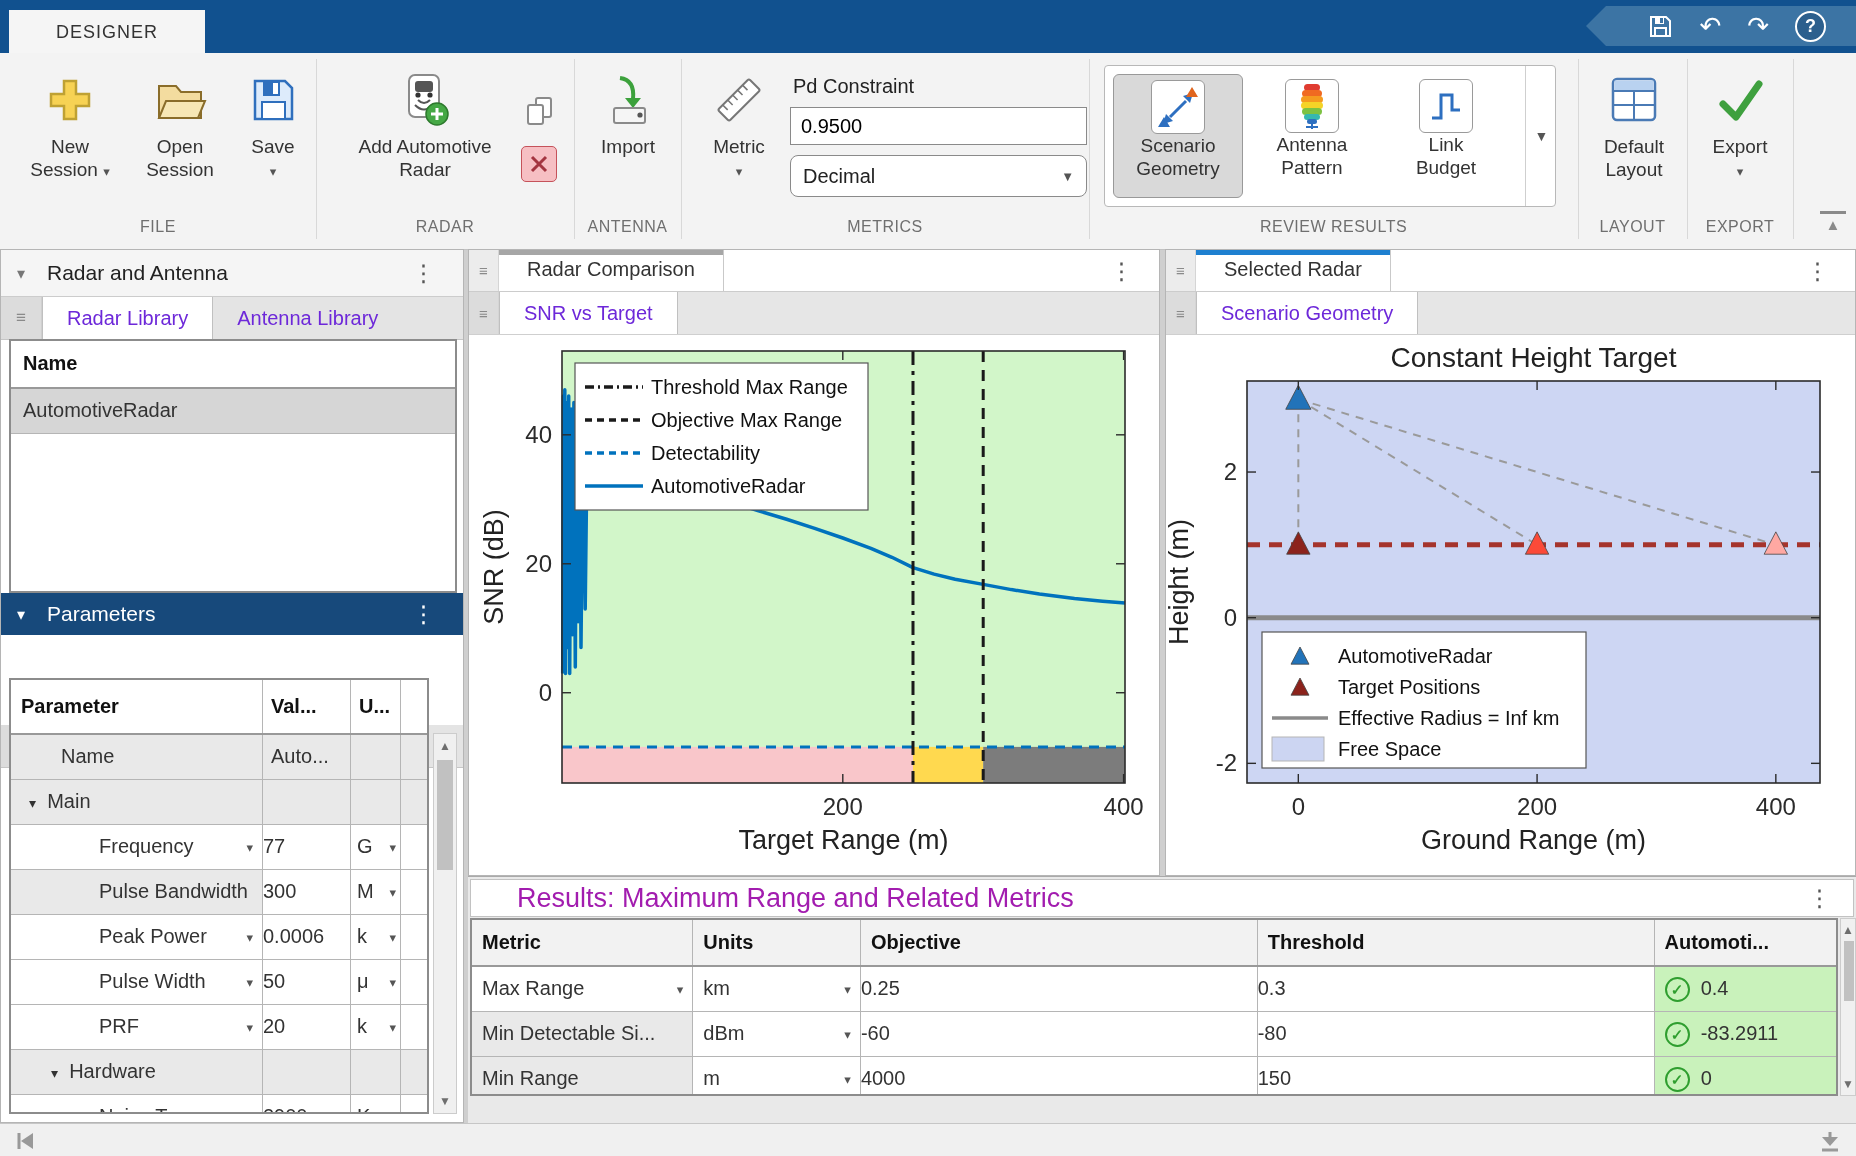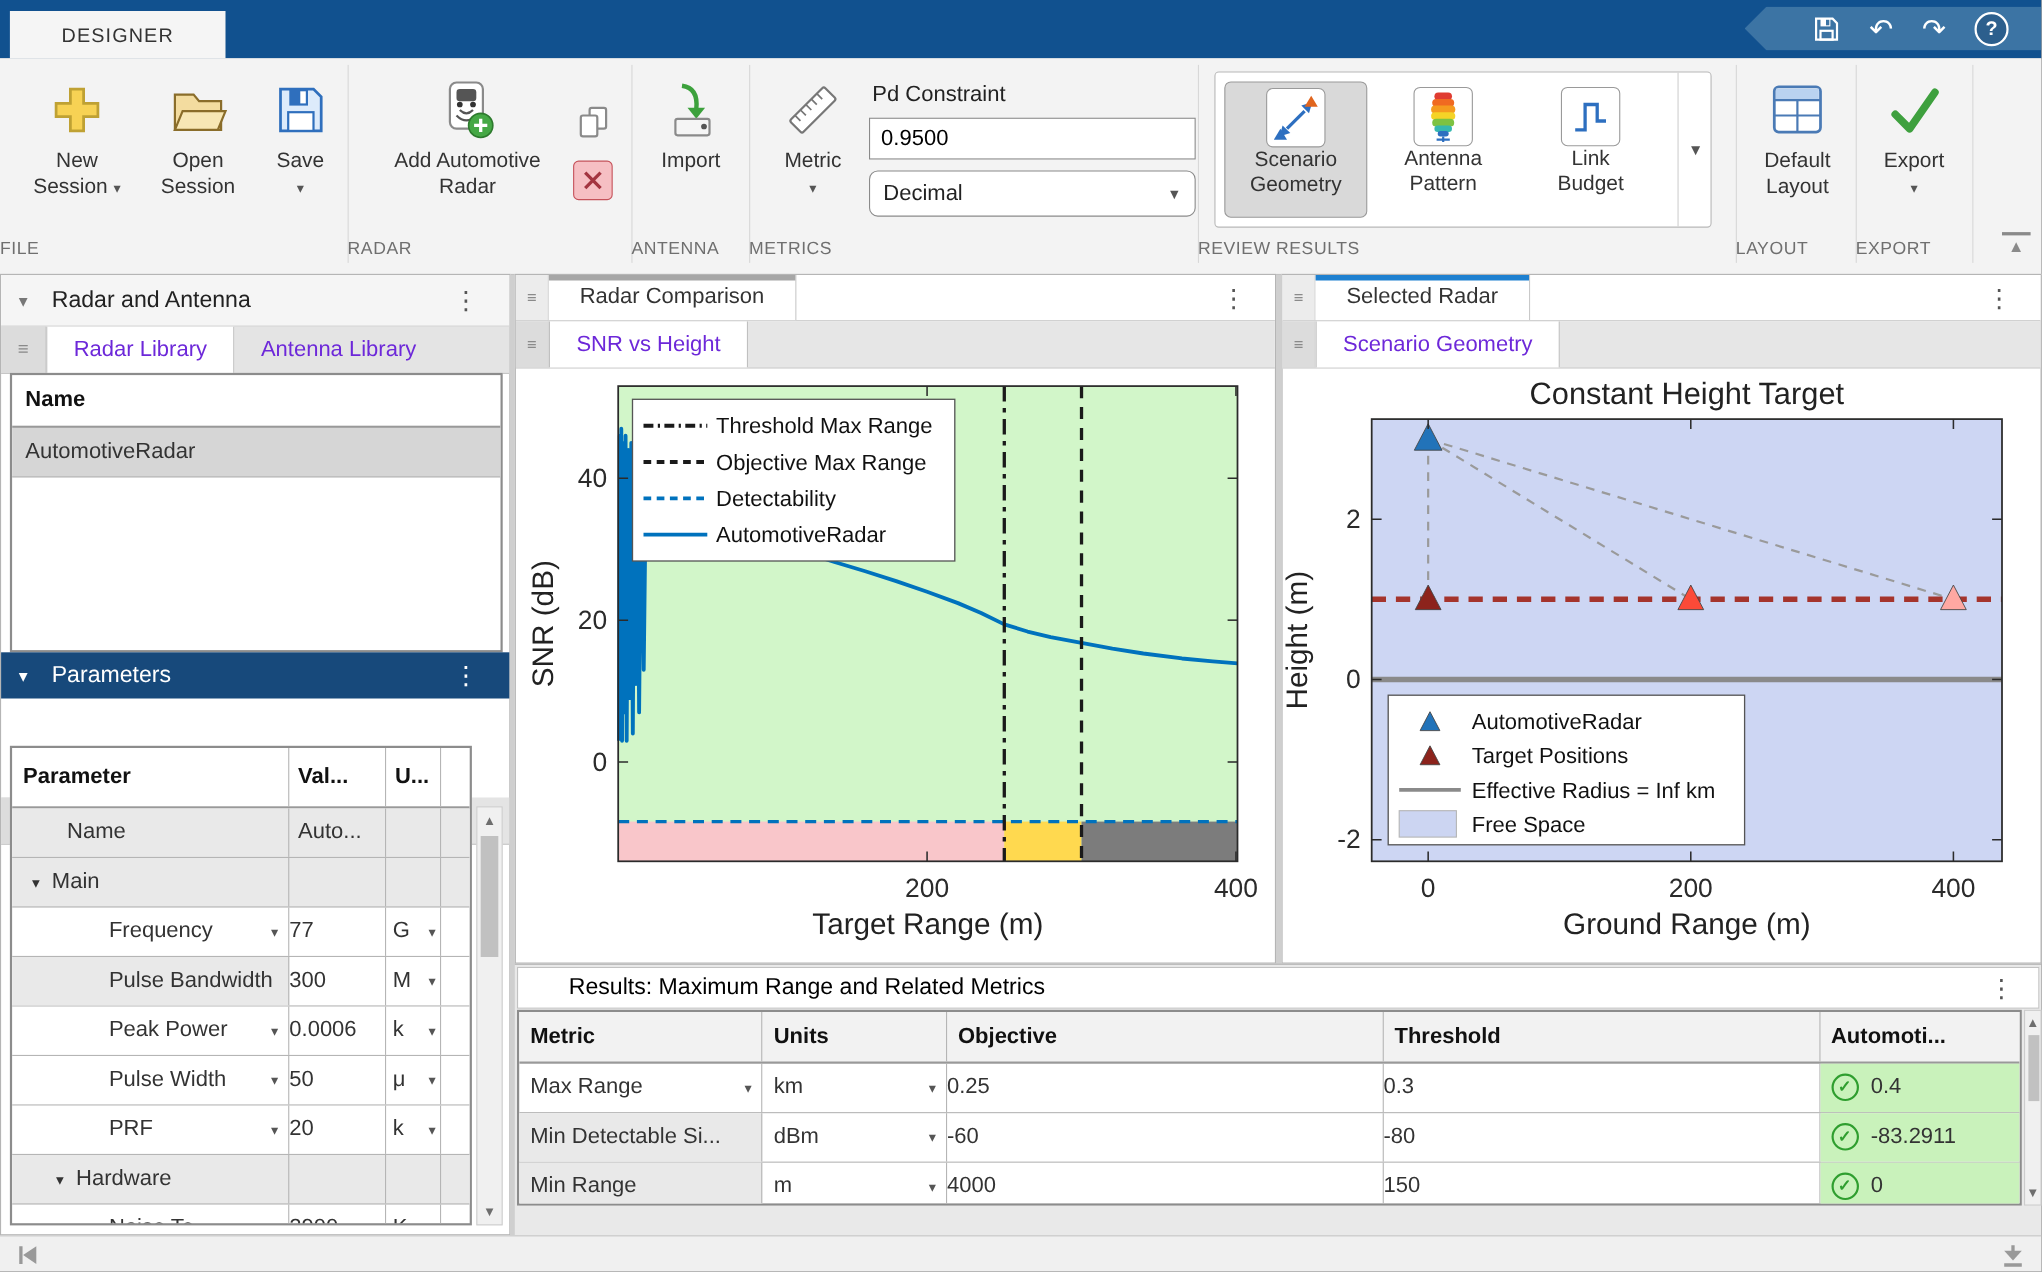--- a/index.html
+++ b/index.html
@@ -7,21 +7,21 @@
   .abs{position:absolute;}
   
   #titlebar{left:0;top:0;width:1856px;height:53px;background:#11518f;}
   .designer-tab{left:9px;top:10px;width:196px;height:43px;background:#f5f5f5;color:#333;font-size:18px;letter-spacing:1px;text-align:center;line-height:45px;}
   .qa{right:0;top:6px;width:270px;height:40px;background:#3c74a4;clip-path:polygon(20px 0,100% 0,100% 100%,20px 100%,0 50%);display:flex;align-items:center;justify-content:flex-end;gap:26px;padding-right:30px;box-sizing:border-box;}
   .qa .uicon{color:#fff;font-size:26px;line-height:26px;}
   .qa-help{width:27px;height:27px;border:2px solid #fff;border-radius:50%;color:#fff;background:#2c5f8d;font-weight:bold;font-size:18px;text-align:center;line-height:27px;}
   
   #ribbon{left:0;top:53px;width:1856px;height:196px;background:#f3f3f3;border-bottom:1px solid #c2c2c2;}
   .rdiv{top:6px;width:1px;height:180px;background:#d8d8d8;}
-  .seclabel{top:162px;height:24px;font-size:16px;color:#6f6f6f;text-align:left;line-height:24px;letter-spacing:.5px;}
+  .seclabel{top:162px;height:24px;font-size:16px;color:#6f6f6f;text-align:center;line-height:24px;letter-spacing:.5px;}
   .bigbtn{top:12px;display:flex;flex-direction:column;align-items:center;}
   .bigbtn .iconbox{height:70px;display:flex;align-items:center;justify-content:center;}
   .blab{font-size:19px;color:#333;line-height:23px;text-align:center;white-space:nowrap;}
   .dd{color:#555;font-size:13px;}
   .smallbtn{width:36px;height:36px;display:flex;align-items:center;justify-content:center;}
   .redx{background:#f6bfc3;border:1.5px solid #c5525a;border-radius:5px;box-sizing:border-box;}
   .field-label{font-size:20px;color:#222;}
   .pd-input{width:297px;height:38px;box-sizing:border-box;border:1px solid #8a8a8a;background:#fff;font-size:20px;padding:0 10px;font-family:"Liberation Sans",sans-serif;}
   .pd-select{width:297px;height:42px;box-sizing:border-box;border:1px solid #8a8a8a;border-radius:8px;background:#fff;font-size:20px;color:#222;display:flex;align-items:center;justify-content:space-between;padding:0 12px;}
   .gallery{left:1104px;top:12px;width:452px;height:142px;background:#fff;border:1px solid #b8b8b8;border-radius:4px;box-sizing:border-box;}
@@ -386,21 +386,21 @@
     <div class="dochead">
       <div class="dgrip">≡</div>
       <div class="doctab">
         <div class="stripe" style="background:#a6a6a6"></div>
         <span>Radar Comparison</span>
       </div>
       <span class="kebab" style="right:26px;top:11px">⋮</span>
     </div>
     <div class="subtabs">
       <div class="dgrip" style="background:#dcdcdc">≡</div>
-      <div class="tab active"><span>SNR vs Height</span></div>
+      <div class="tab active"><span>SNR vs Target</span></div>
     </div>
     <svg id="chart-snr" width="692" height="543">
         <rect x="93" y="16" width="563" height="432" fill="#d2f6c9"></rect>
         <rect x="93" y="411.89253731343285" width="350.99750623441395" height="36.107462686567146" fill="#f9c6ca"></rect>
         <rect x="443.99750623441395" y="411.89253731343285" width="70.19950124688279" height="36.107462686567146" fill="#ffd94f"></rect>
         <rect x="514.1970074812967" y="411.89253731343285" width="141.80299251870326" height="36.107462686567146" fill="#7c7c7c"></rect>
         <line x1="93" y1="411.89253731343285" x2="656" y2="411.89253731343285" stroke="#0072bd" stroke-width="3" stroke-dasharray="10 7"></line>
         <polyline points="93.7,338.4 94.4,61.1 95.1,325.5 95.8,54.7 96.5,338.4 97.5,67.6 98.6,312.6 99.7,61.1 100.7,338.4 102.1,74.0 103.5,299.7 104.9,67.6 106.3,331.9 107.7,80.5 109.1,286.8 110.5,74.0 112.0,312.6 114.1,86.9 116.2,273.9 118.3,93.4 121.1,119.2 125.3,99.8 130.9,112.7 137.9,106.3 146.4,115.9 156.2,122.4 170.2,130.8 191.3,141.1 212.3,150.1 233.4,157.9 261.5,166.9 289.6,175.9 317.6,184.3 345.7,193.3 373.8,203.0 401.9,213.3 422.9,222.3 444.0,232.6 465.1,239.1 486.1,244.3 514.2,249.4 542.3,254.6 570.4,259.1 605.5,263.6 633.5,266.2 656.0,268.1" fill="none" stroke="#0072bd" stroke-width="3.5" stroke-linejoin="round"></polyline>
         <line x1="443.99750623441395" y1="16" x2="443.99750623441395" y2="448" stroke="#1a1a1a" stroke-width="3" stroke-dasharray="14 6 4 6"></line>
         <line x1="514.1970074812967" y1="16" x2="514.1970074812967" y2="448" stroke="#1a1a1a" stroke-width="3" stroke-dasharray="11 8"></line>
@@ -487,21 +487,21 @@
         <text x="172" y="359" class="legendtxt">Target Positions</text>
         <line x1="106" y1="383" x2="162" y2="383" stroke="#8a8a8a" stroke-width="3.5"></line>
         <text x="172" y="390" class="legendtxt">Effective Radius = Inf km</text>
         <rect x="106" y="402" width="52" height="24" fill="#ccd5f2" stroke="#b5b5b5"></rect>
         <text x="172" y="421" class="legendtxt">Free Space</text>
       </svg>
   </div>
 
   <div class="abs" style="left:468px;top:876px;width:1388px;height:247px;background:#e9e9e9;border-top:1px solid #aaa;box-sizing:border-box">
     <div class="abs" style="left:2px;top:2px;width:1384px;height:38px;background:#fff;border:1px solid #c2c2c2;box-sizing:border-box">
-      <span style="position:absolute;left:46px;line-height:36px;font-size:21px;color:#000000">Results: Maximum Range and Related Metrics</span>
+      <span style="position:absolute;left:46px;line-height:36px;font-size:27px;color:#a21caf">Results: Maximum Range and Related Metrics</span>
       <span class="kebab" style="right:22px;top:8px">⋮</span>
     </div>
     <div class="ltable" style="left:2px;top:41px;width:1368px;height:178px">
       <div class="trow thead-row" style="height:45px;line-height:44px;background:#f2f2f2">
         <div class="tcell" style="width:222px;padding-left:10px">Metric</div>
         <div class="tcell" style="width:168px;padding-left:10px">Units</div>
         <div class="tcell" style="width:398px;padding-left:10px">Objective</div>
         <div class="tcell" style="width:398px;padding-left:10px">Threshold</div>
         <div class="tcell" style="width:182px;padding-left:10px;border-right:none">Automoti...</div>
       </div>

